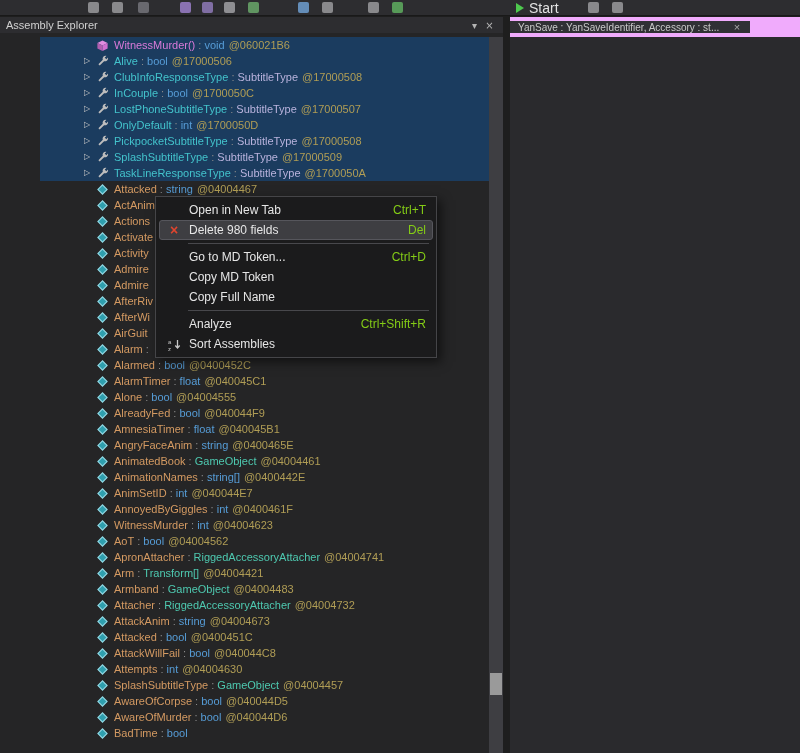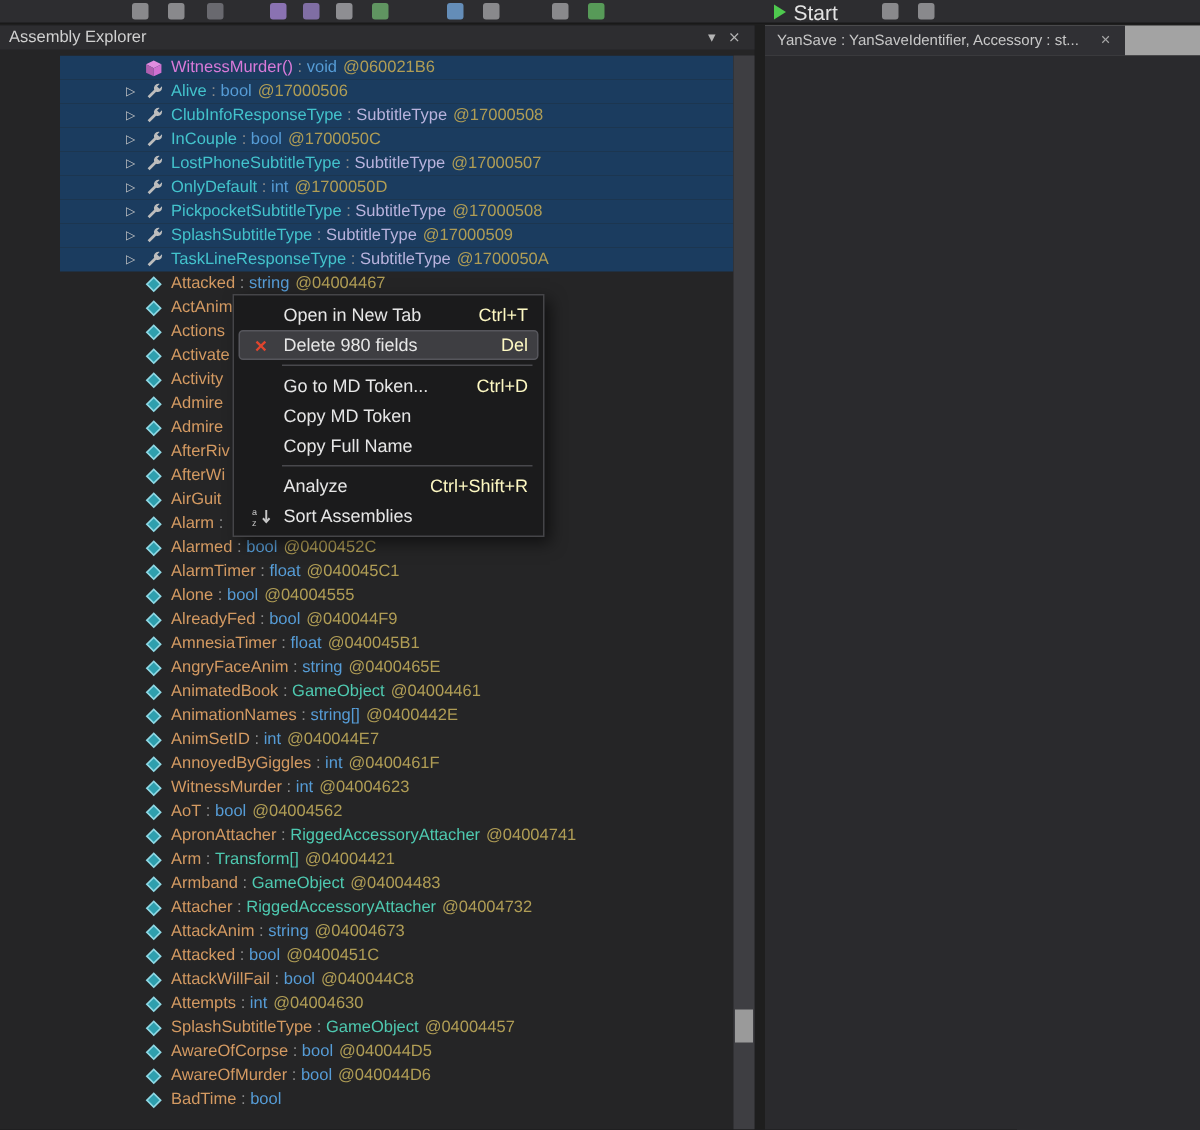--- a/index.html
+++ b/index.html
@@ -47,45 +47,45 @@
   .ty.tp { color:#4ec9b0; }
   .ty.en { color:#b9b3dd; }
   .addr { color:#b09d55; margin-left:4px; }
 
   
   .scrollbar { position:absolute; top:20px; right:0; bottom:0; width:14px; background:#3e3e42; }
   .scrollbar .thumb { position:absolute; top:636px; left:1px; right:1px; height:22px; background:#9a9a9a; }
 
   
   .right-panel { position:absolute; top:17px; left:510px; right:0; bottom:0; background:#2a2a2d; }
-  .tabstrip { height:20px; background:#a3a3a3; display:flex; }
+  .tabstrip { height:20px; background:#f0abfc; display:flex;align-items:center; }
   .tab { width:240px; background:#303034; display:flex; align-items:center;
     padding:0 6px 0 8px; font-size:10px; color:#c8c8c8; }
   .tab-title { flex:1; overflow:hidden; white-space:nowrap; }
   .tab-close { width:14px; text-align:center; color:#a8a8a8; font-size:11px; }
   .doc-body { position:absolute; top:20px; left:0; right:0; bottom:0; background:#2a2a2d; }
 
   
-  .context-menu { position:absolute; left:155px; top:196px; width:208px;
+  .context-menu { position:absolute; left:155px; top:196px; width:282px;
     background:#1b1b1c; border:1px solid #454548; padding:3px 0;
     box-shadow:4px 4px 10px rgba(0,0,0,.55); z-index:50; font-size:12px; }
   .mi { height:20px; margin:0 3px; padding:0 6px 0 3px; display:flex; align-items:center;
     border:1px solid transparent; border-radius:3px; color:#e6e6e6; }
   .mi.highlighted { background:#3e3e42; border-color:#56565c; }
   .mi.separator { height:1px; background:#48484c; margin:3px 7px 3px 32px; padding:0;
     border:none; border-radius:0; }
   .mi-icon { flex:0 0 22px; height:16px; display:flex; align-items:center; justify-content:center;
     margin-right:4px; }
   .mi-icon > * { display:none; }
   .mi-icon.delete .del-x { display:block; }
   .mi-icon.search .ic-search { display:block; }
   .mi-icon.sort .ic-sort { display:block; }
   .del-x { color:#e0452e; font-weight:bold; font-size:14px; line-height:1; }
   .mi-label { flex:1; }
-  .mi-shortcut { margin-left:20px; color:#fef9c3; }
+  .mi-shortcut { margin-left:20px; color:#84cc16; }
 </style>
 </head>
 <body>
 
 <div class="page">
 
   <div class="toolbar">
     <div class="tb-icon" style="left:88px;background:#9a9a9c"></div>
     <div class="tb-icon" style="left:112px;background:#9a9a9c"></div>
     <div class="tb-icon" style="left:138px;background:#74747a"></div>

